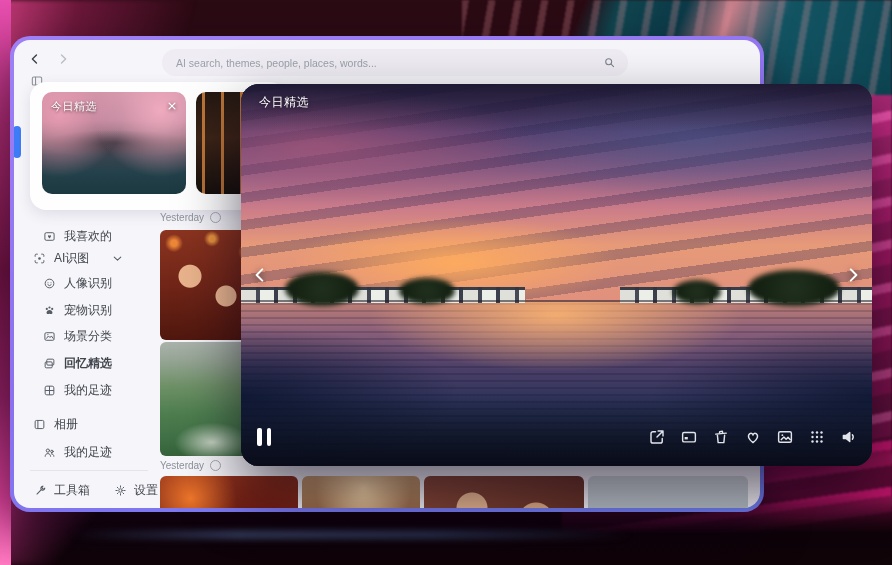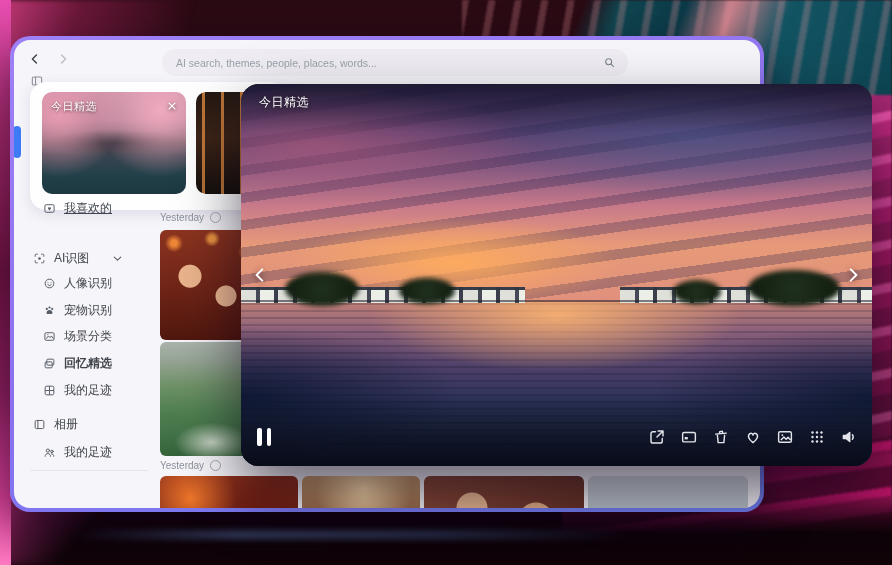--- a/index.html
+++ b/index.html
@@ -253,21 +253,21 @@
       <span class="fcard-title">今日精选</span>
       <span class="fcard-close ic">
         <svg viewBox="0 0 24 24" fill="none" stroke="currentColor" stroke-width="2.2" stroke-linecap="round">
             <path d="M7 7 L17 17 M17 7 L7 17"></path>
           </svg>
       </span>
     </div>
     <div class="fcard fcard-2"></div>
   </div>
 
-  <div class="mw side-row" style="left:29px; top:158px;text-decoration:underline;">
+  <div class="mw side-row" style="left:29px; top:186px;">
     <span class="ic ic-13">
       <svg viewBox="0 0 24 24" fill="none" stroke="currentColor" stroke-width="1.8">
           <rect x="3.5" y="5" width="17" height="14" rx="2.5"></rect>
           <path d="M12 15.5 C9 13 8.5 10.8 10 9.8 C11 9.2 12 10 12 10.8 C12 10 13 9.2 14 9.8 C15.5 10.8 15 13 12 15.5 Z" fill="currentColor" stroke="none"></path>
         </svg>
     </span>
     <span>我喜欢的</span>
   </div>
 
   <div class="mw side-row" style="left:19px; top:208px;">
@@ -356,20 +356,39 @@
           <circle cx="9" cy="8.5" r="3"></circle>
           <circle cx="16.5" cy="10" r="2.3"></circle>
           <path d="M4 19 c0-3 2.2-5 5-5 s5 2 5 5 M15.5 14.3 c2.6 .2 4.5 2 4.5 4.7"></path>
         </svg>
     </span>
     <span>我的足迹</span>
   </div>
 
   <div class="mw side-divider"></div>
 
+  <div class="side-footer">
+    <div class="fitem">
+      <span class="ic ic-13">
+        <svg viewBox="0 0 24 24" fill="none" stroke="currentColor" stroke-width="2" stroke-linecap="round">
+            <path d="M13.5 10.5 L5.5 18.5 M20 7.5 a4 4 0 0 1-5.5 3.7 L13 9.7 A4 4 0 0 1 16.5 4 l-1.8 2.3 1.1 2.4 2.5 .9 Z" stroke-linejoin="round"></path>
+          </svg>
+      </span>
+      <span>工具箱</span>
+    </div>
+    <div class="fitem">
+      <span class="ic ic-13">
+        <svg viewBox="0 0 24 24" fill="none" stroke="currentColor" stroke-width="1.8" stroke-linecap="round">
+            <circle cx="12" cy="12" r="3.2"></circle>
+            <path d="M12 3.5 V6 M12 18 V20.5 M3.5 12 H6 M18 12 H20.5 M6 6 L7.8 7.8 M16.2 16.2 L18 18 M18 6 L16.2 7.8 M7.8 16.2 L6 18"></path>
+          </svg>
+      </span>
+      <span>设置</span>
+    </div>
+  </div>
 
   <div class="mw tl-label" style="left:146px; top:172px;">
     <span>Yesterday</span>
     <span class="tl-circle"></span>
   </div>
   <div class="ph ph-a"></div>
   <div class="ph ph-b"></div>
   <div class="mw tl-label" style="left:146px; top:420px;">
     <span>Yesterday</span>
     <span class="tl-circle"></span>

